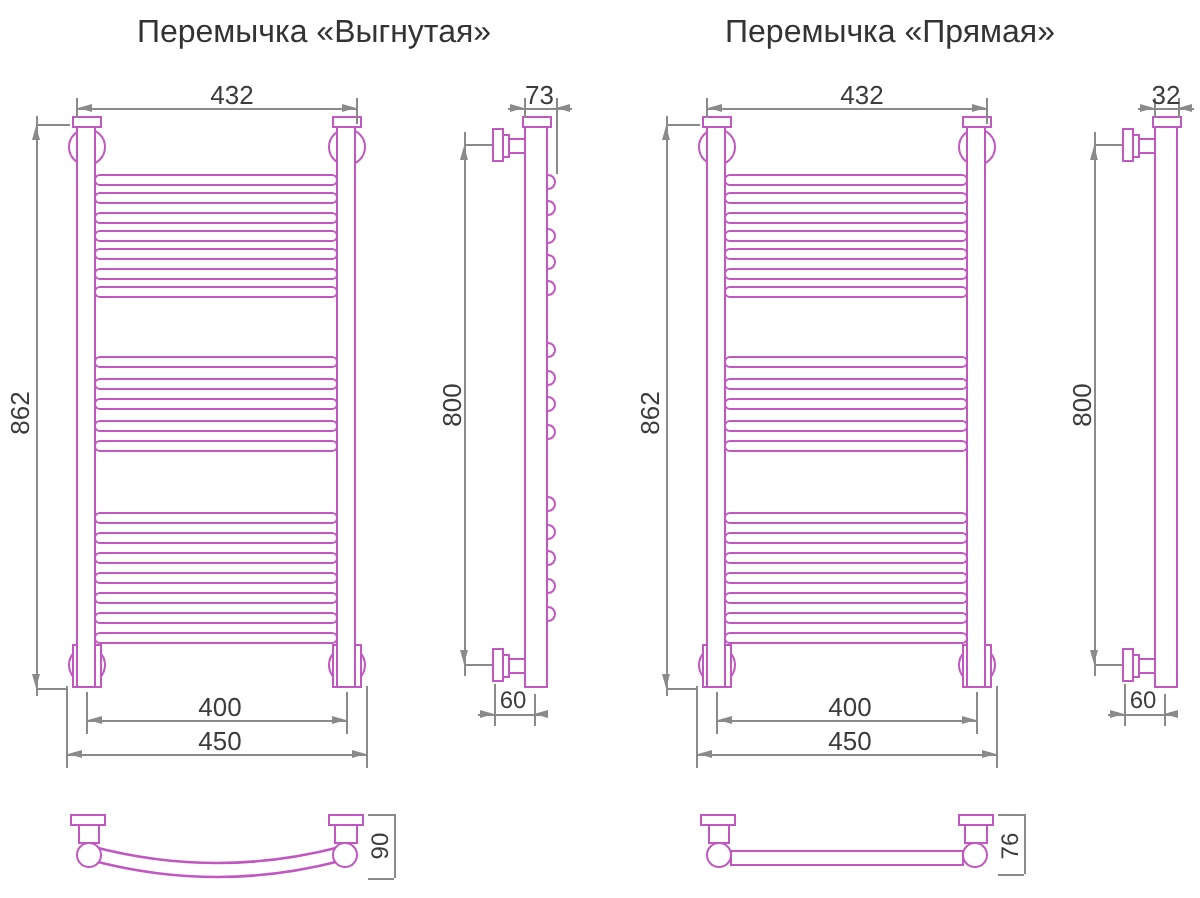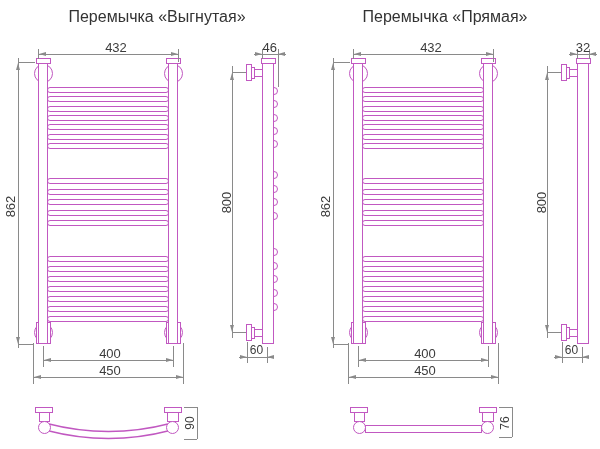--- a/index.html
+++ b/index.html
@@ -98,21 +98,21 @@
     <div class="mg" style="left: 250.5px; top: 66.5px; width: 4px; height: 12.5px;"></div>
     <div class="mg" style="left: 246px; top: 64px; width: 5.5px; height: 17px;"></div>
     <div class="mg" style="left: 253px; top: 329px; width: 9.5px; height: 7.5px;"></div>
     <div class="mg" style="left: 250.5px; top: 326.5px; width: 4px; height: 12.5px;"></div>
     <div class="mg" style="left: 246px; top: 324px; width: 5.5px; height: 17px;"></div>
     <div class="gl" style="left: 262px; top: 49px; width: 1px; height: 10px;"></div>
     <div class="gl" style="left: 277.5px; top: 49px; width: 1px; height: 38px;"></div>
     <div class="gl" style="left: 254px; top: 54px; width: 31.5px; height: 1px;"></div>
     <div class="arr right" style="left: 255px; top: 52px;"></div>
     <div class="arr left" style="left: 277.5px; top: 52px;"></div>
-    <div class="dt" style="left: 244.75px; top: 40.5px; width: 50px; font-size: 13px;">46</div>
+    <div class="dt" style="left: 244.75px; top: 40.5px; width: 50px; font-size: 13px;">73</div>
     <div class="gl" style="left: 232px; top: 66px; width: 1px; height: 272px;"></div>
     <div class="gl" style="left: 233px; top: 72px; width: 13px; height: 1px;"></div>
     <div class="gl" style="left: 233px; top: 332px; width: 13px; height: 1px;"></div>
     <div class="arr up" style="left: 230px; top: 72.5px;"></div>
     <div class="arr down" style="left: 230px; top: 324.5px;"></div>
     <div class="dt rot" style="left: 200.5px; top: 195.5px; width: 50px; font-size: 13px;">800</div>
     <div class="gl" style="left: 246.5px; top: 342px; width: 1px; height: 21px;"></div>
     <div class="gl" style="left: 266.5px; top: 347px; width: 1px; height: 16px;"></div>
     <div class="gl" style="left: 239px; top: 357px; width: 35px; height: 1px;"></div>
     <div class="arr right" style="left: 239.5px; top: 355px;"></div>

